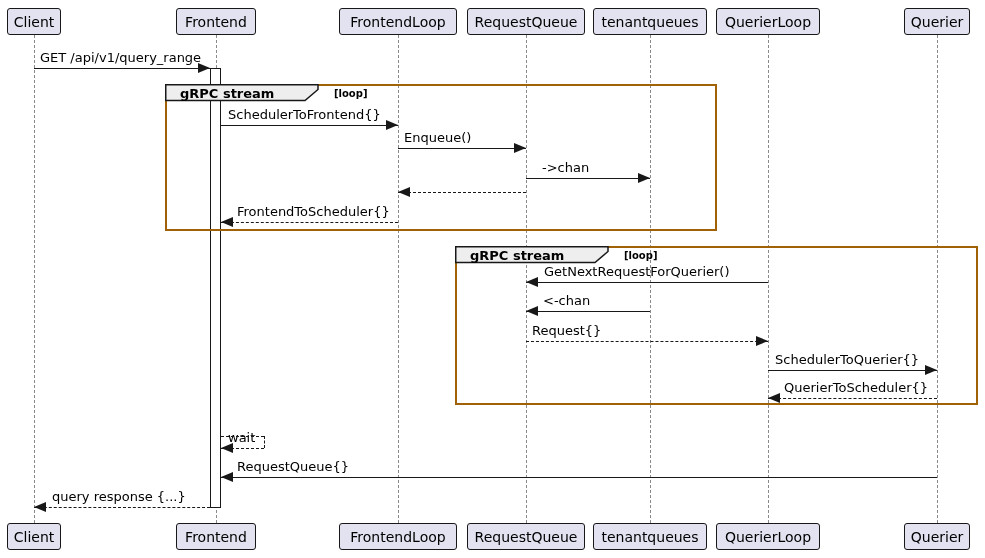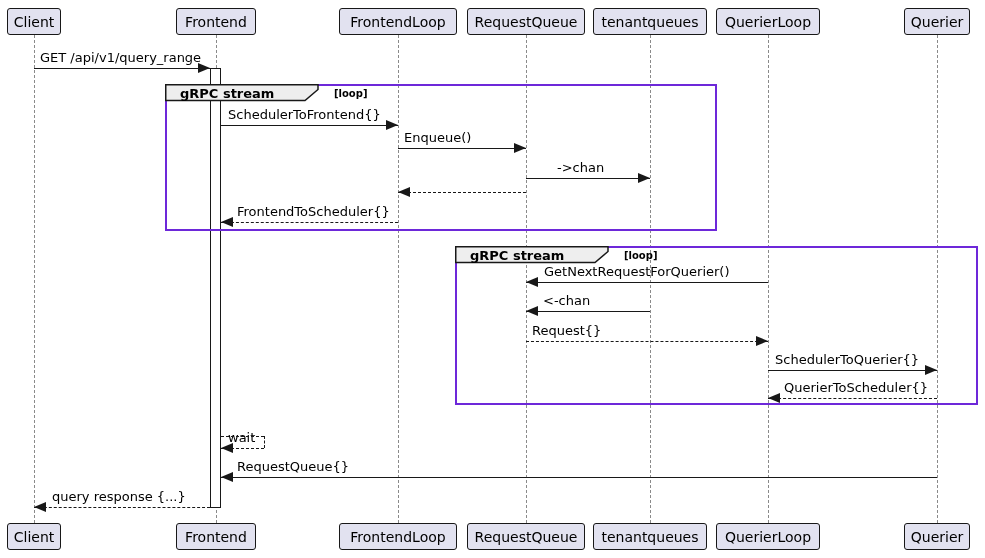--- a/index.html
+++ b/index.html
@@ -9,21 +9,21 @@
     font-family:"DejaVu Sans","Liberation Sans",sans-serif; overflow:hidden; color:#000;
   }
   .pbox {
     position:absolute; height:27px; background:#E2E2F0;
     border:1.5px solid #181818; border-radius:3px;
     display:flex; align-items:center; justify-content:center;
     font-size:14px; color:#000; white-space:nowrap;
   }
   .lifeline { position:absolute; width:0; border-left:1px dashed #8a8a8a; }
   .activation { position:absolute; width:11px; background:#ffffff; border:1.5px solid #181818; }
-  .frag { position:absolute; border:2px solid #6d28d9; background:transparent; }
+  .frag { position:absolute; border:2px solid #a16207; background:transparent; }
   .frag-head-svg { position:absolute; left:-2px; top:-2px; }
   .frag-title {
     position:absolute; left:13px; top:0px; font-weight:bold; font-size:13px;
     line-height:15px; white-space:nowrap; color:#000;
   }
   .frag-tag {
     position:absolute; left:167px; top:1px; font-weight:bold; font-size:10px;
     line-height:14px; white-space:nowrap; color:#000;
   }
   .msg { display:contents; }
@@ -86,21 +86,21 @@
 
   
   <div class="msg">
     <div class="label" style="left:404px;top:130px">Enqueue()</div>
     <div class="line" style="left:398px;top:148px;width:128px"></div>
     <div class="head r" style="left:514px;top:143px"></div>
   </div>
 
   
   <div class="msg">
-    <div class="label" style="left:557px;top:160px">-&gt;chan</div>
+    <div class="label" style="left:542px;top:160px">-&gt;chan</div>
     <div class="line" style="left:526px;top:178px;width:124px"></div>
     <div class="head r" style="left:638px;top:173px"></div>
   </div>
 
   
   <div class="msg">
     <div class="label" style="left:410px;top:174px"></div>
     <div class="line dashed" style="left:398px;top:192px;width:128px"></div>
     <div class="head l" style="left:398px;top:187px"></div>
   </div>

